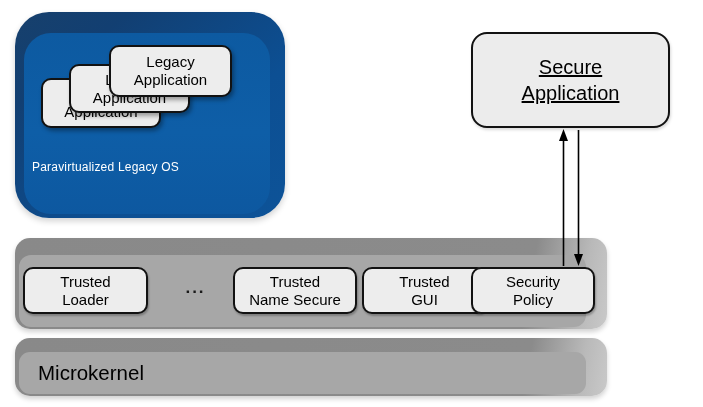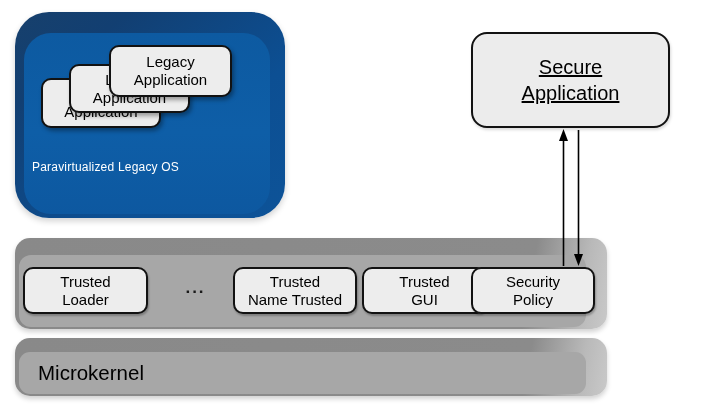--- a/index.html
+++ b/index.html
@@ -96,21 +96,21 @@
 
     <div class="small-box tb-box" style="left:8px;top:29px;width:125px;height:47px;">
       <span>Trusted</span>
       <span>Loader</span>
     </div>
 
     <div class="ellipsis">...</div>
 
     <div class="small-box tb-box" style="left:218px;top:29px;width:124px;height:47px;">
       <span>Trusted</span>
-      <span>Name Trusted</span>
+      <span>Name Secure</span>
     </div>
 
     <div class="small-box tb-box" style="left:347px;top:29px;width:125px;height:47px;">
       <span>Trusted</span>
       <span>GUI</span>
     </div>
 
     <div class="small-box tb-box" style="left:456px;top:29px;width:124px;height:47px;">
       <span>Security</span>
       <span>Policy</span>

